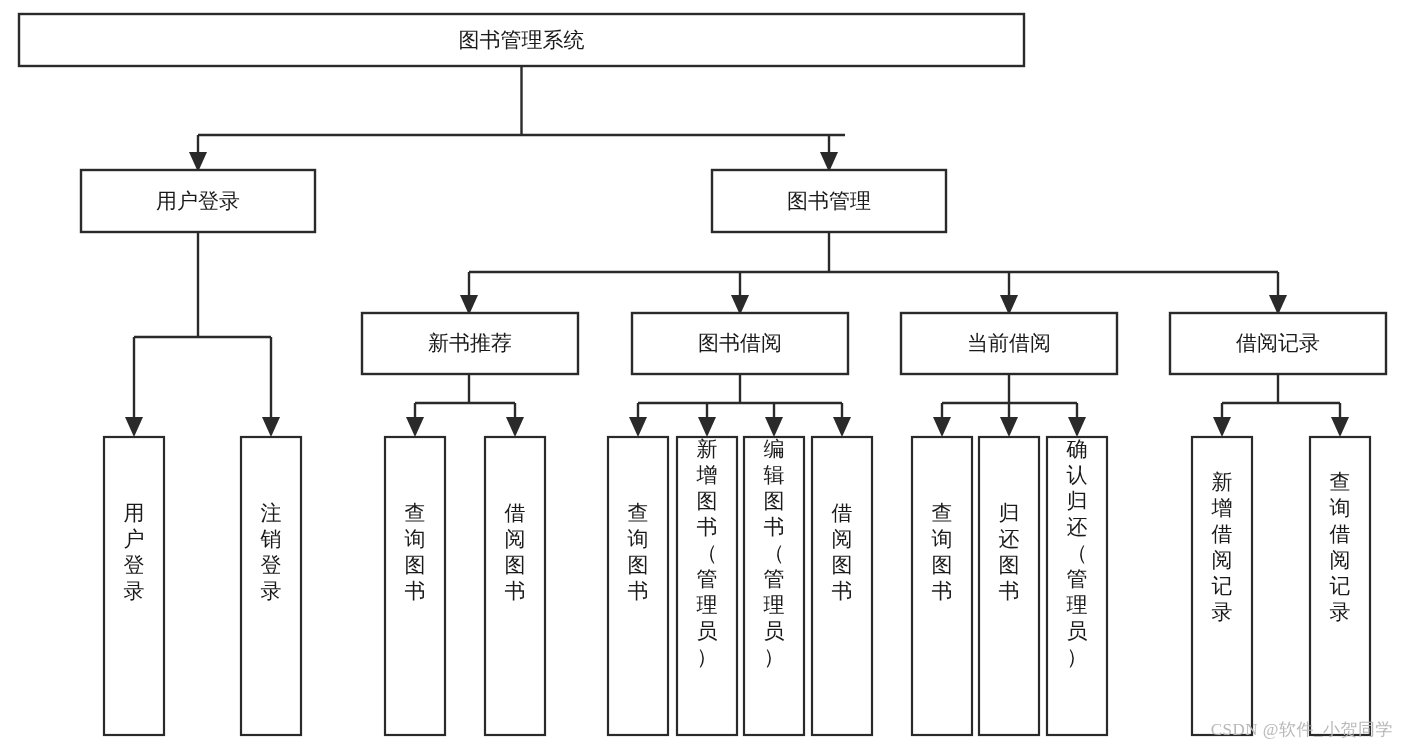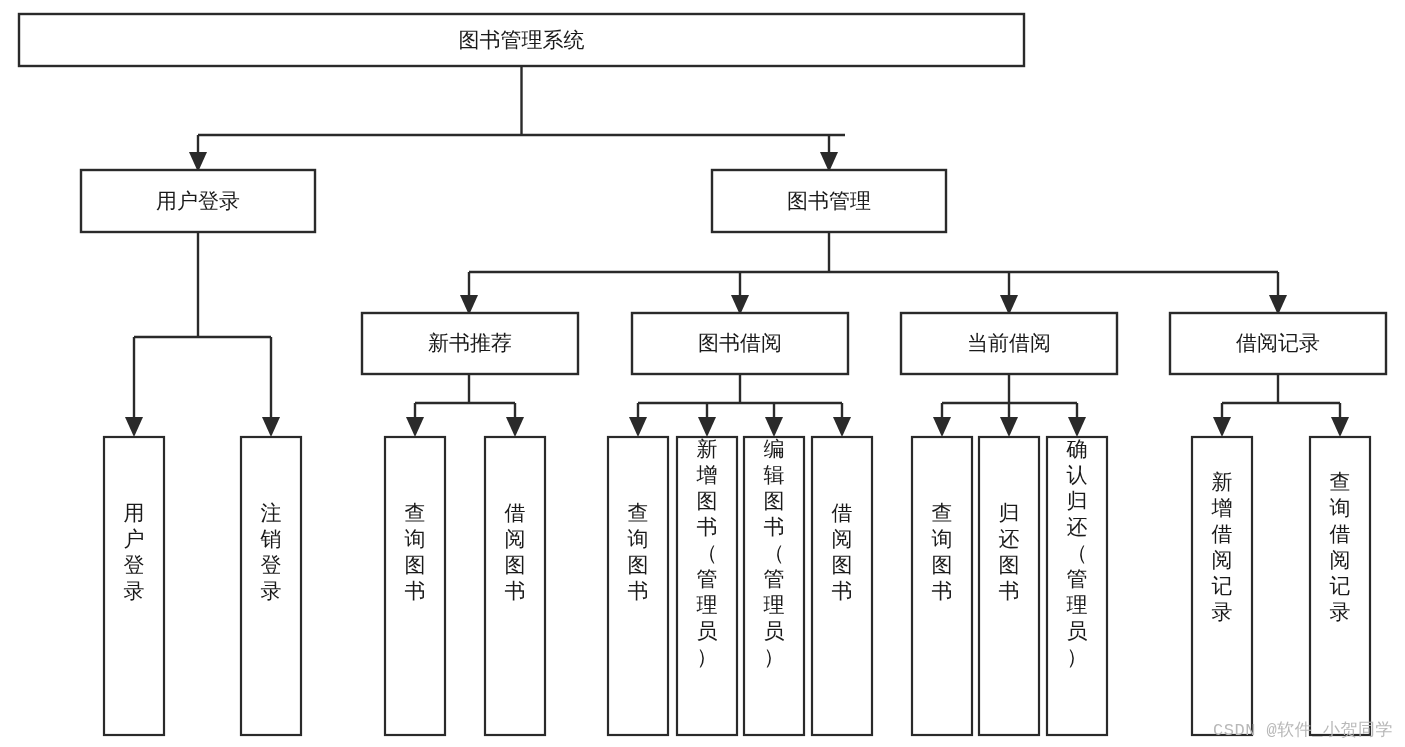--- a/index.html
+++ b/index.html
@@ -57,21 +57,21 @@
   .node-label-v {
     font-family: "DejaVu Sans", "Liberation Sans", sans-serif;
     font-size: 21px;
     fill: #1a1a1a;
     text-anchor: middle;
   }
   .watermark {
     position: absolute;
     right: 12px;
     bottom: 6px;
-    font-family: Liberation Mono, monospace;
+    font-family: Liberation Serif, serif;
     font-size: 17px;
     color: #b8b8b8;
     letter-spacing: 0.5px;
     white-space: nowrap;
     pointer-events: none;
   }
 </style>
 </head>
 <body>
 

